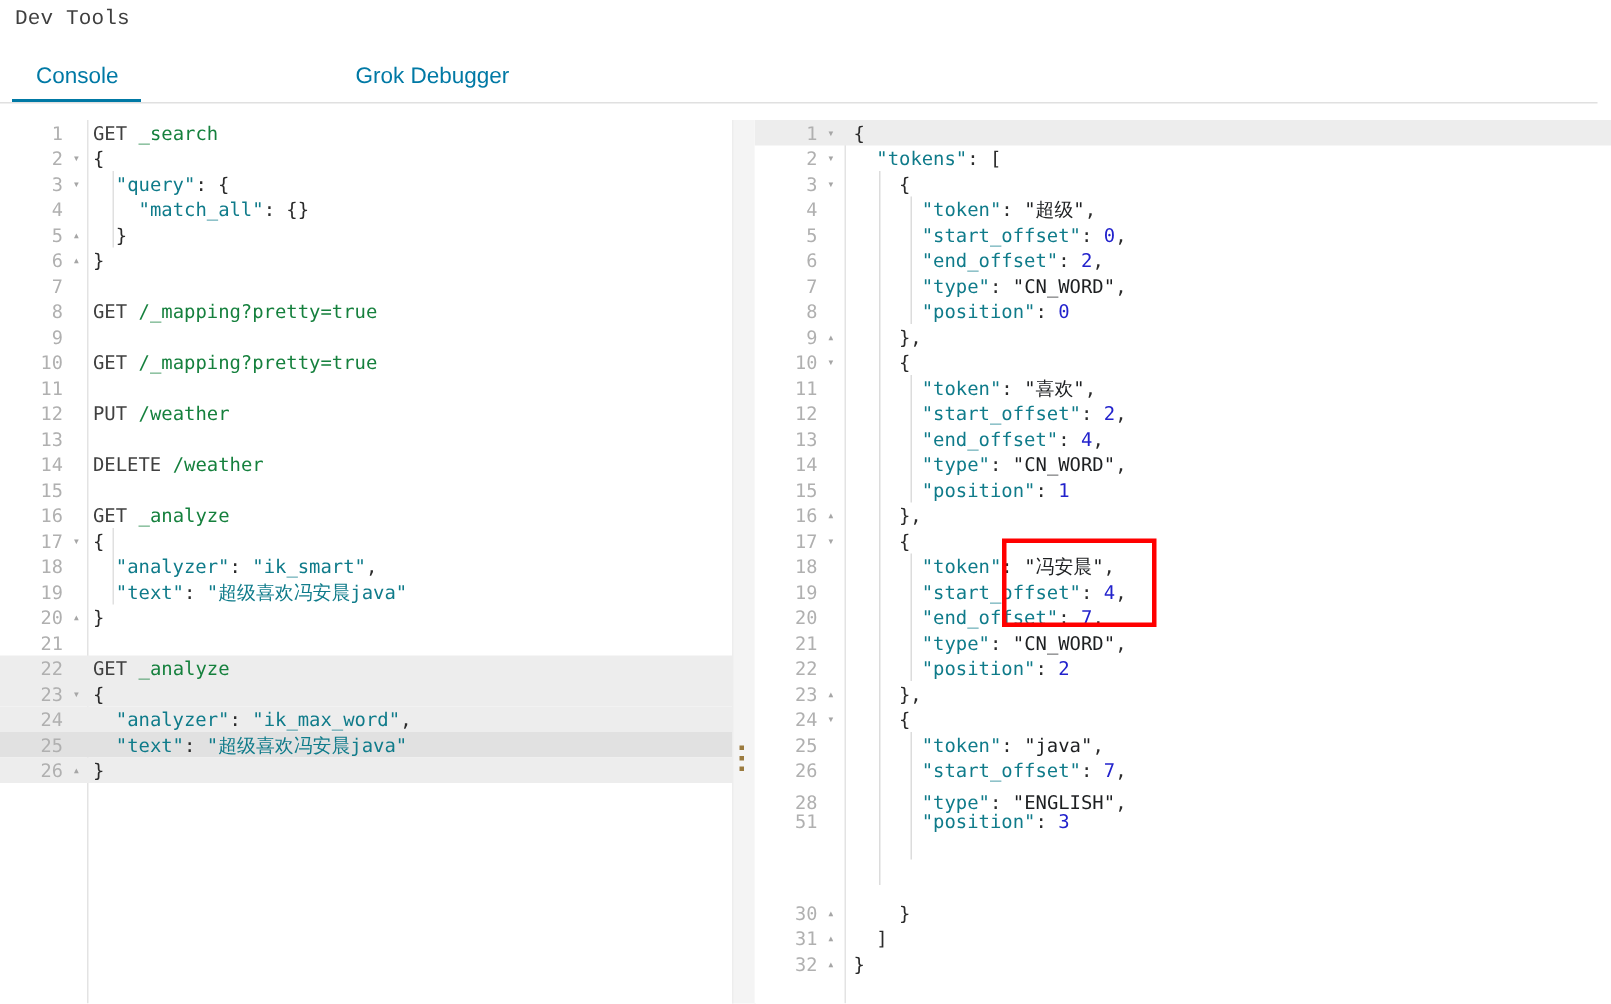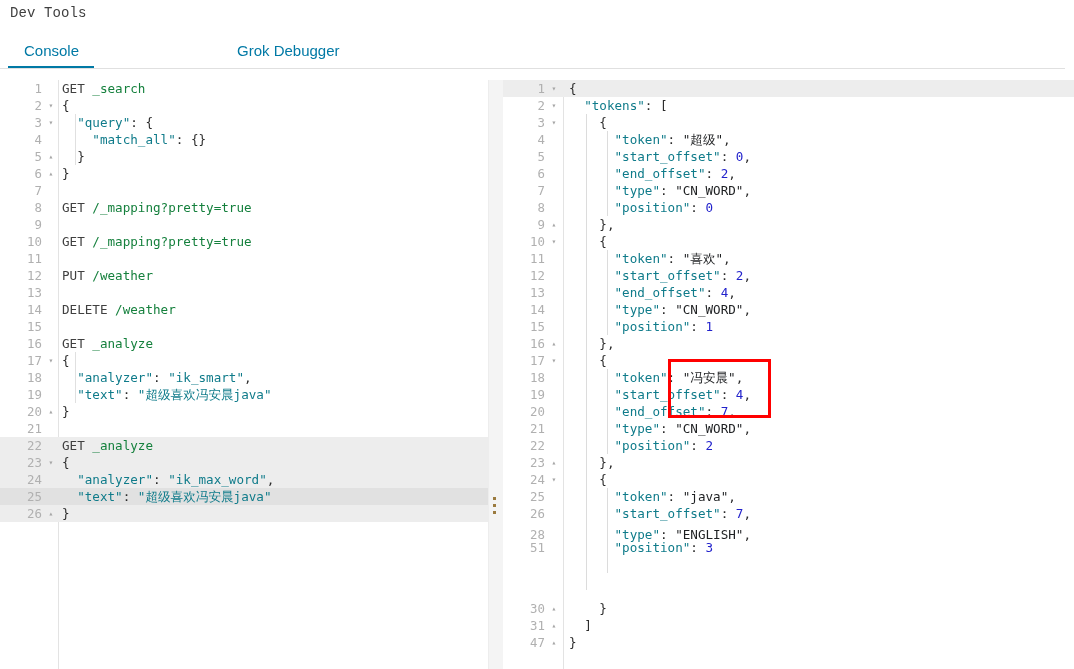--- a/index.html
+++ b/index.html
@@ -188,21 +188,21 @@
         <div class="row" style="top: 0px;"><span class="ln">21</span><span class="txt"><span class="k-punct">      </span><span class="k-key">"type"</span><span class="k-punct">: </span><span class="k-str">"CN_WORD"</span><span class="k-punct">,</span></span></div>
         <div class="row" style="top: 0px;"><span class="ln">22</span><span class="txt"><span class="k-punct">      </span><span class="k-key">"position"</span><span class="k-punct">: </span><span class="k-num">2</span></span></div>
         <div class="row" style="top: 0px;"><span class="ln">23</span><span class="fold">▴</span><span class="txt"><span class="k-punct">    },</span></span></div>
         <div class="row" style="top: 0px;"><span class="ln">24</span><span class="fold">▾</span><span class="txt"><span class="k-punct">    {</span></span></div>
         <div class="row" style="top: 0px;"><span class="ln">25</span><span class="txt"><span class="k-punct">      </span><span class="k-key">"token"</span><span class="k-punct">: </span><span class="k-str">"java"</span><span class="k-punct">,</span></span></div>
         <div class="row" style="top: 0px;"><span class="ln">26</span><span class="txt"><span class="k-punct">      </span><span class="k-key">"start_offset"</span><span class="k-punct">: </span><span class="k-num">7</span><span class="k-punct">,</span></span></div>
         <div class="row" style="top: 4px;"><span class="ln">28</span><span class="txt"><span class="k-punct">      </span><span class="k-key">"type"</span><span class="k-punct">: </span><span class="k-str">"ENGLISH"</span><span class="k-punct">,</span></span></div>
         <div class="row" style="top: 0px;"><span class="ln">51</span><span class="txt"><span class="k-punct">      </span><span class="k-key">"position"</span><span class="k-punct">: </span><span class="k-num">3</span></span></div>
         <div class="row" style="top: 0px; margin-top: 44px;"><span class="ln">30</span><span class="fold">▴</span><span class="txt"><span class="k-punct">    }</span></span></div>
         <div class="row" style="top: 0px;"><span class="ln">31</span><span class="fold">▴</span><span class="txt"><span class="k-punct">  ]</span></span></div>
-        <div class="row" style="top: 0px;"><span class="ln">47</span><span class="fold">▴</span><span class="txt"><span class="k-punct">}</span></span></div>
+        <div class="row" style="top: 0px;"><span class="ln">32</span><span class="fold">▴</span><span class="txt"><span class="k-punct">}</span></span></div>
         <div class="gline" style="left: 83px; top: 34px; height: 476px;"></div>
         <div class="gline" style="left: 104px; top: 51px; height: 85px;"></div>
         <div class="gline" style="left: 104px; top: 170px; height: 85px;"></div>
         <div class="gline" style="left: 104px; top: 289px; height: 85px;"></div>
         <div class="gline" style="left: 104px; top: 408px; height: 85px;"></div>
       </div>
   </div>
 
   <div class="annot-box" id="annot" style="left: 668px; top: 359px; width: 103px; height: 59px; border-color: rgb(255, 0, 0);"></div>
 

